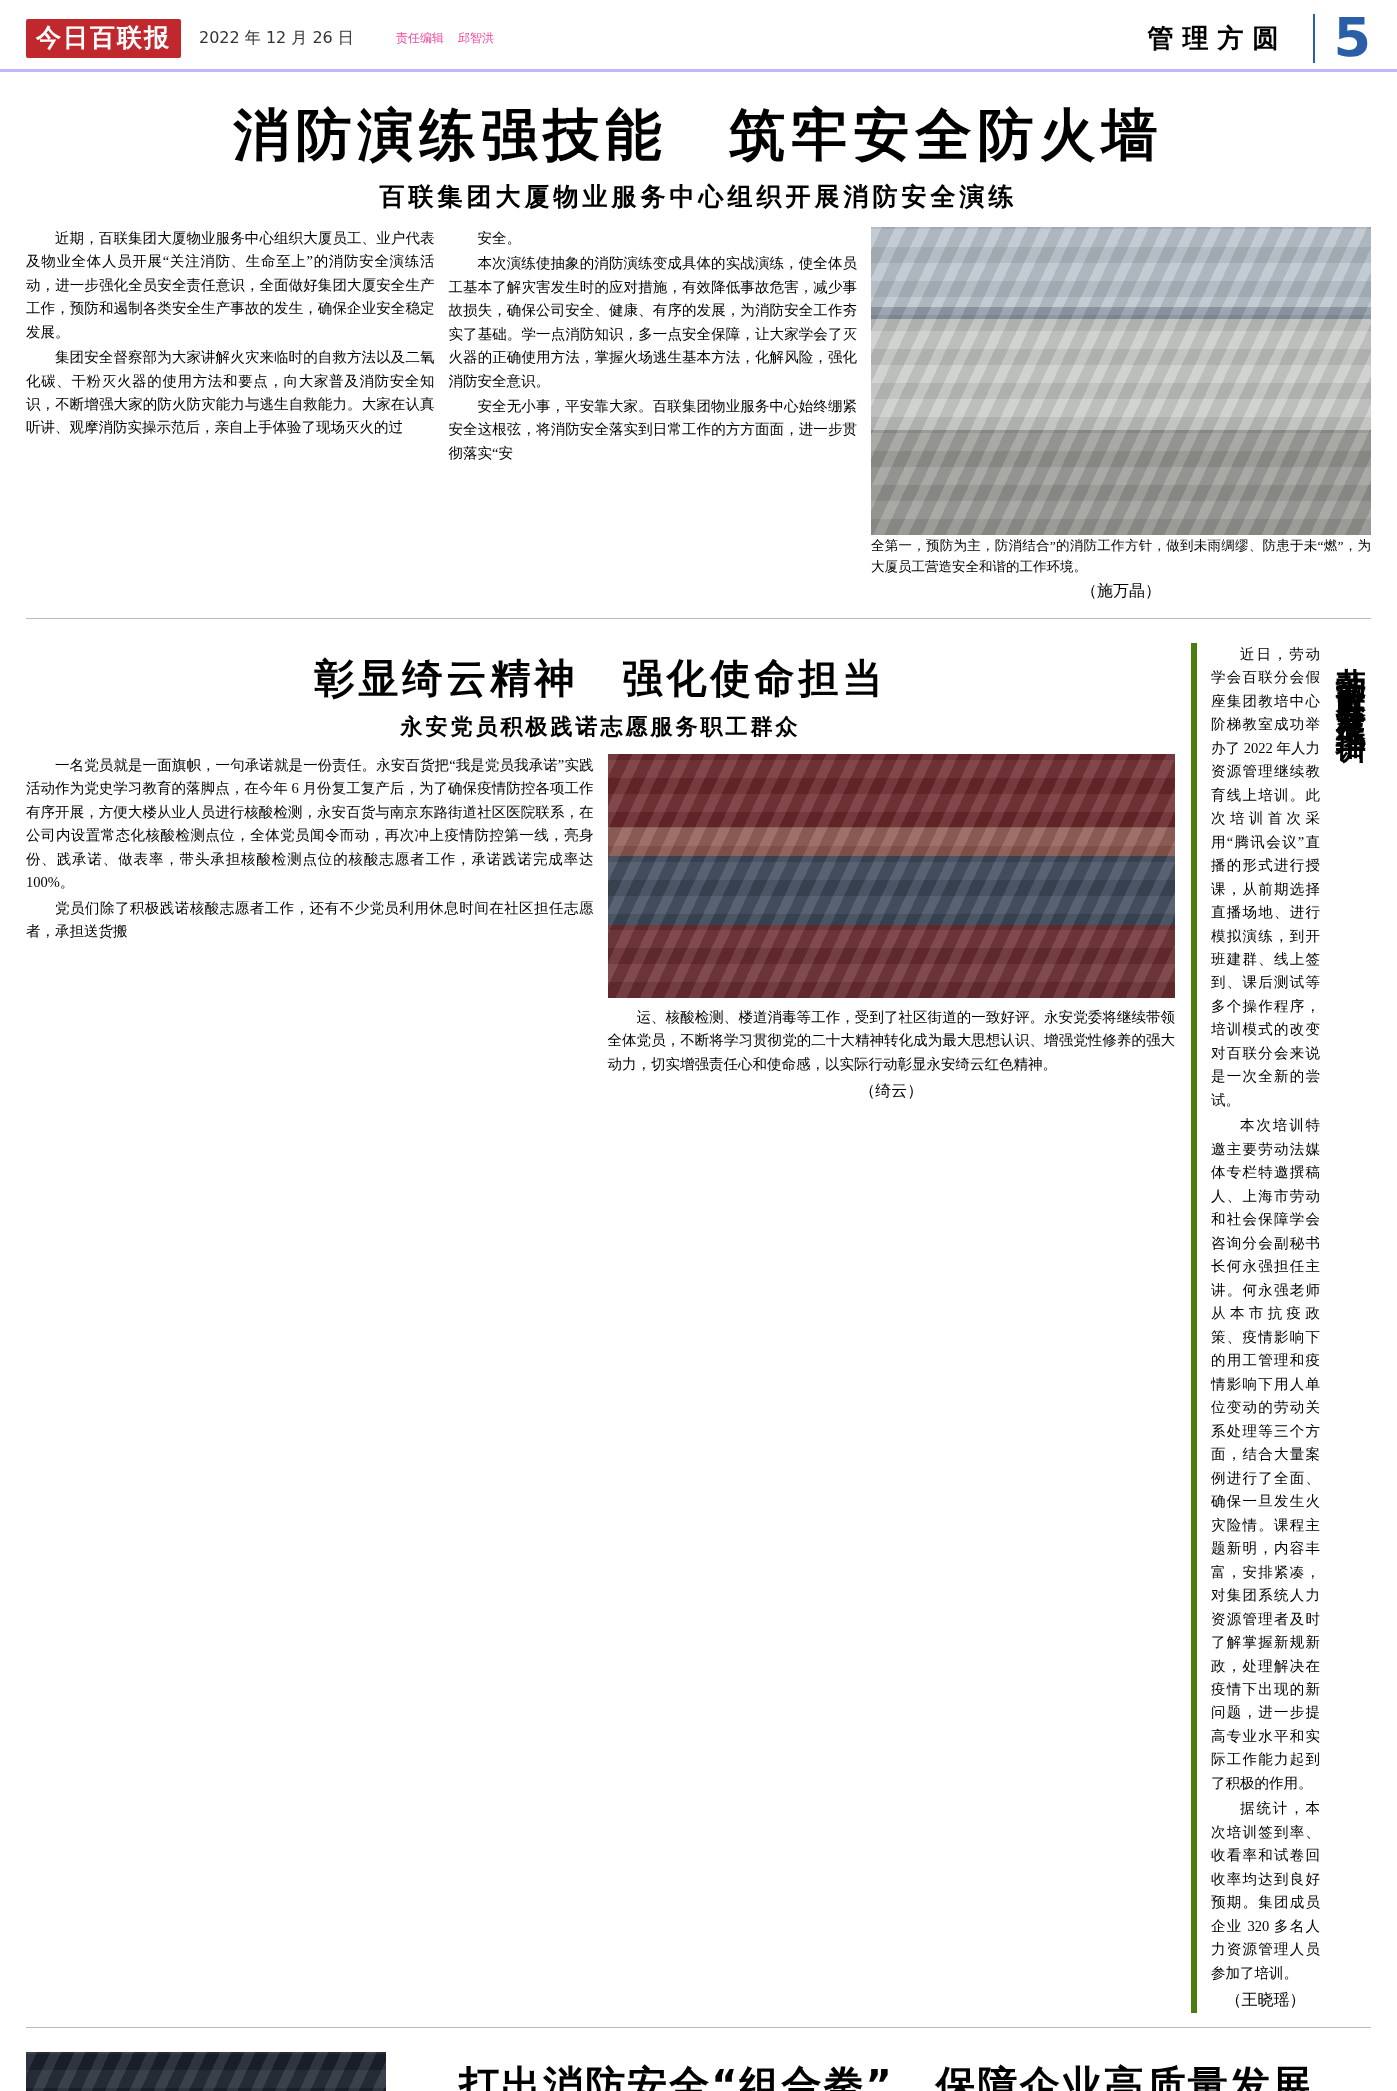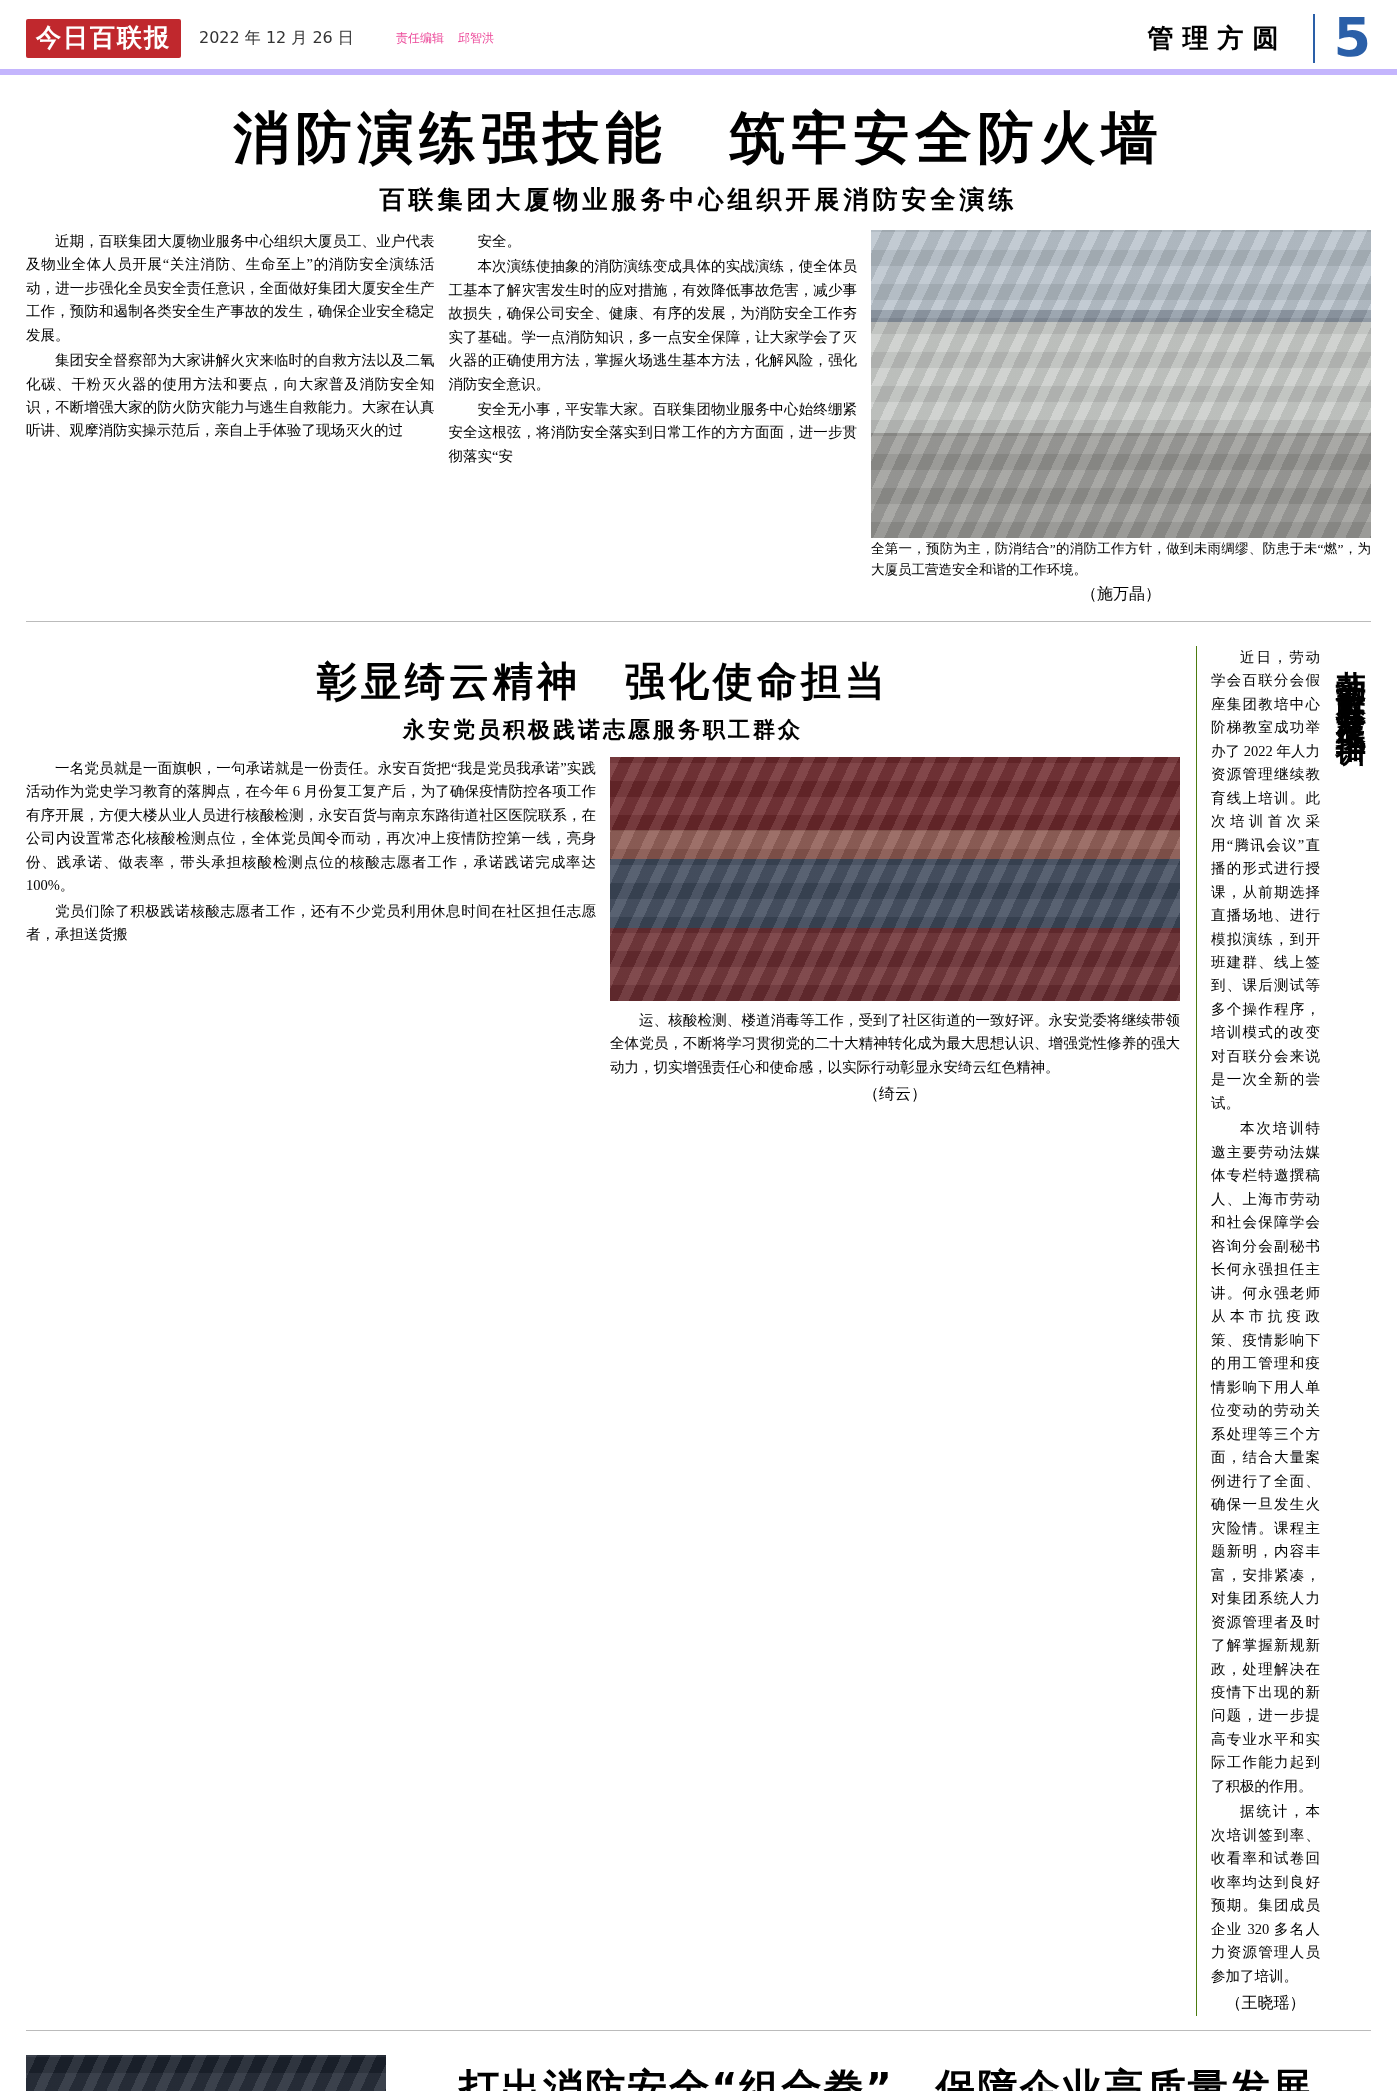--- a/index.html
+++ b/index.html
@@ -1,20 +1,20 @@
 <!DOCTYPE html>
 <html><head>
 <meta charset="utf-8">
 <style>
   html,body{margin:0;padding:0;background:#fff;}
   body{width:1397px;height:2091px;font-family:"Liberation Serif",serif;color:#000;}
   .page{width:1397px;height:2091px;position:relative;padding:0;box-sizing:border-box;}
 
   
-  .masthead{display:flex;align-items:center;padding:14px 26px 6px 26px;border-bottom:6px solid #c4b5fd;}
+  .masthead{display:flex;align-items:center;padding:14px 26px 6px 26px;border-bottom:3px solid #c4b5fd;}
   .logo{background:#c0282d;color:#fff;font-family:"DejaVu Sans",sans-serif;font-weight:bold;font-size:25px;letter-spacing:2px;padding:6px 10px 8px 10px;line-height:1;border-radius:2px;}
   .mast-date{font-size:16px;color:#333;margin-left:18px;font-family:"DejaVu Sans",sans-serif;}
   .mast-editor{font-size:12px;color:#ec4899;margin-left:42px;font-family:Liberation Serif, serif;}
   .mast-right{margin-left:auto;display:flex;align-items:center;}
   .mast-section{font-size:26px;font-weight:bold;letter-spacing:9px;font-family:"DejaVu Sans",sans-serif;}
   .mast-pageno{color:#2a5fa8;font-size:54px;font-weight:bold;line-height:.9;margin-left:26px;padding-left:18px;border-left:2px solid #2a5fa8;font-family:"DejaVu Sans",sans-serif;}
   .hr-thin{height:1px;background:#bbb;margin:14px 26px;}
   .headline{font-family:"DejaVu Sans",sans-serif;font-weight:bold;text-align:center;}
 
   
@@ -28,21 +28,21 @@
   .photo{background:#9aa6b4;width:100%;position:relative;overflow:hidden;}
   .cap{font-size:13.5px;line-height:1.6;text-align:justify;}
   .byline{text-align:center;font-size:16px;}
 
   
   .s2{padding:10px 26px 0 26px;display:flex;gap:16px;}
   .s2-main{flex:1;}
   .s2 h1{font-size:40px;letter-spacing:4px;margin:8px 0 6px 0;text-align:center;}
   .s2 h2{font-size:22px;letter-spacing:3px;margin:0 0 12px 0;font-family:"DejaVu Sans",sans-serif;font-weight:bold;text-align:center;}
   .s2-cols{display:flex;gap:14px;font-size:14.5px;line-height:1.62;text-align:justify;}
-  .s2-side{width:160px;flex:none;border-left:1px solid #4d7c0f;padding-left:14px;}
+  .s2-side{width:160px;flex:none;border-left:6px solid #4d7c0f;padding-left:14px;}
   .vtitle{writing-mode:vertical-rl;text-orientation:upright;font-family:"DejaVu Sans",sans-serif;font-weight:bold;font-size:30px;letter-spacing:5px;height:430px;margin:0 auto;}
   .s2-side-inner{display:flex;gap:10px;}
   .s2-side-text{font-size:14.5px;line-height:1.62;text-align:justify;flex:1;}
 
   
   .s3{padding:10px 26px 18px 26px;}
   .s3 h1{font-size:40px;letter-spacing:2px;margin:6px 0 6px 0;}
   .s3-wrap{display:flex;gap:16px;}
   .s3-left{width:360px;flex:none;}
 

